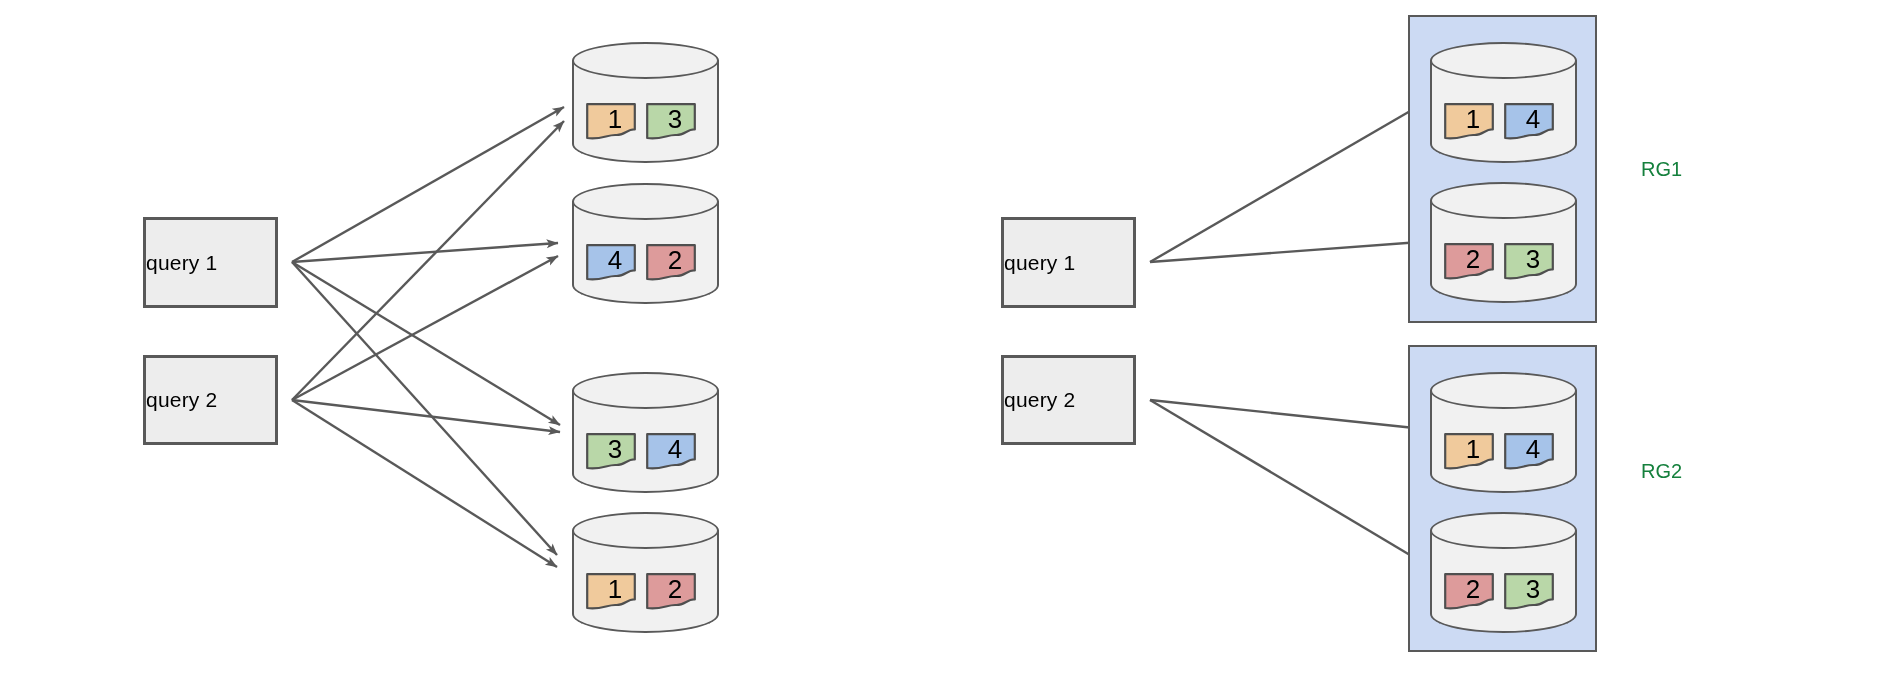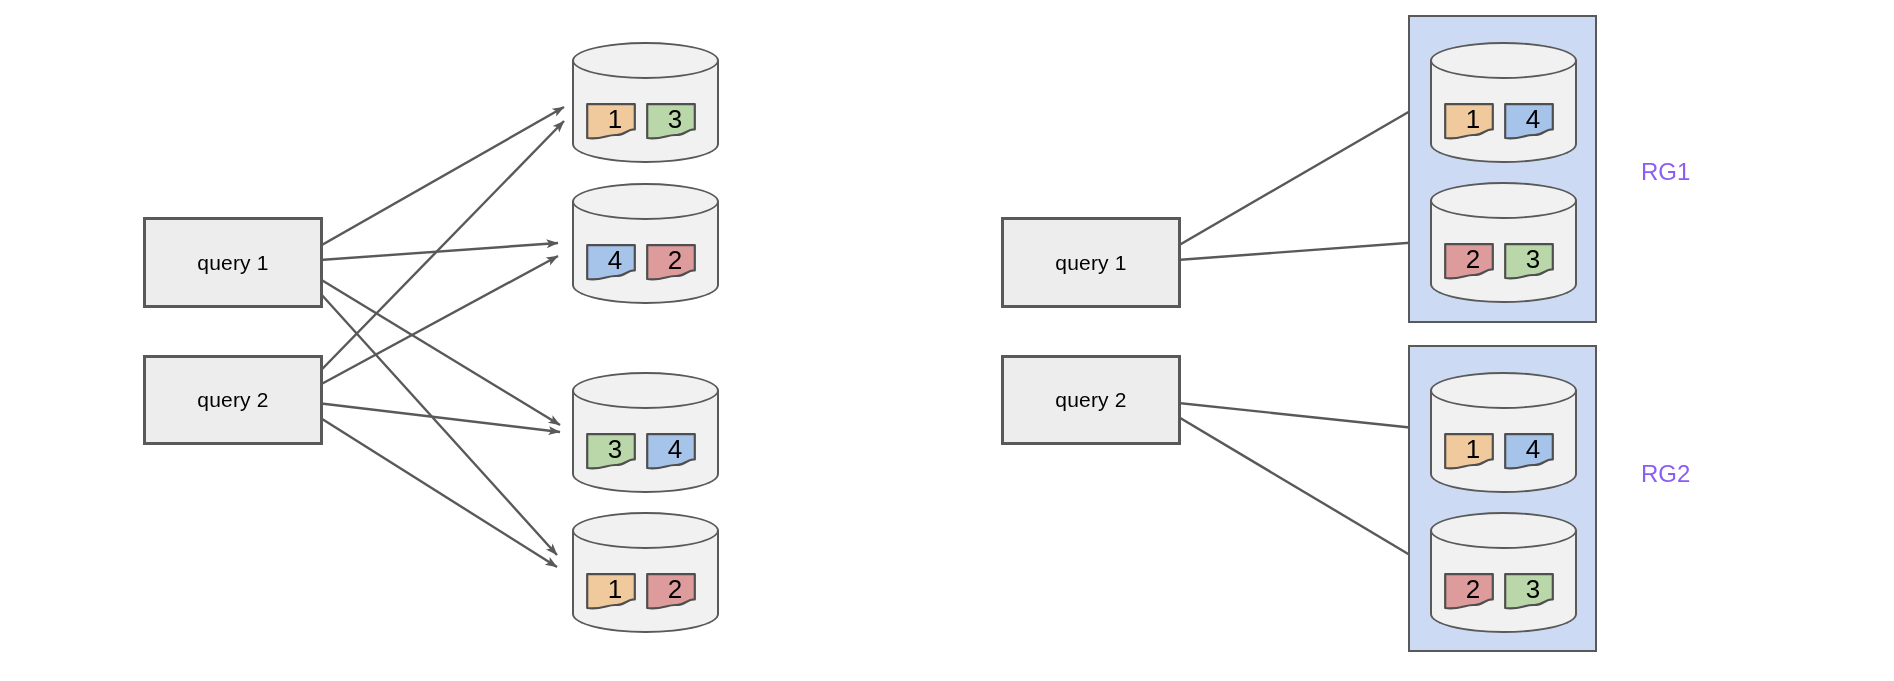--- a/index.html
+++ b/index.html
@@ -3,28 +3,28 @@
 <meta charset="utf-8">
 <style>
   html,body{margin:0;padding:0;background:#ffffff;}
   .stage{
     position:relative;width:1894px;height:681px;background:#ffffff;overflow:hidden;
     font-family:"Liberation Sans","DejaVu Sans",sans-serif;color:#000;
   }
   .edges-layer{position:absolute;left:0;top:0;width:1894px;height:681px;}
   .edge{stroke:#595959;stroke-width:2.4;fill:none;}
   .qbox{
-    position:absolute;width:180px;height:91px;background:#ededed;border:3px solid #595959;
-    box-sizing:border-box;display:flex;align-items:center;justify-content:center;
+    position:absolute;width:135px;height:91px;background:#ededed;border:3px solid #595959;
+    box-sizing:border-box;display:flex;align-items:center;justify-content:flex-start;
     font-size:21px;letter-spacing:0.2px;
   }
   .group-box{
     position:absolute;width:189px;background:#ccdaf3;border:2.5px solid #595959;box-sizing:border-box;
   }
-  .group-label{position:absolute;font-size:24px;color:#8b5cf6;white-space:nowrap;}
+  .group-label{position:absolute;font-size:20px;color:#15803d;white-space:nowrap;}
   .cyl{position:absolute;width:147px;height:121px;}
   .cyl-body{
     position:absolute;left:0;top:18px;width:147px;height:103px;background:#f1f1f1;
     border:2.5px solid #595959;border-top:none;box-sizing:border-box;
     border-radius:0 0 50% 50% / 0 0 19px 19px;
   }
   .cyl-top{
     position:absolute;left:0;top:0;width:147px;height:37px;background:#f1f1f1;
     border:2.5px solid #595959;box-sizing:border-box;border-radius:50%;
   }

